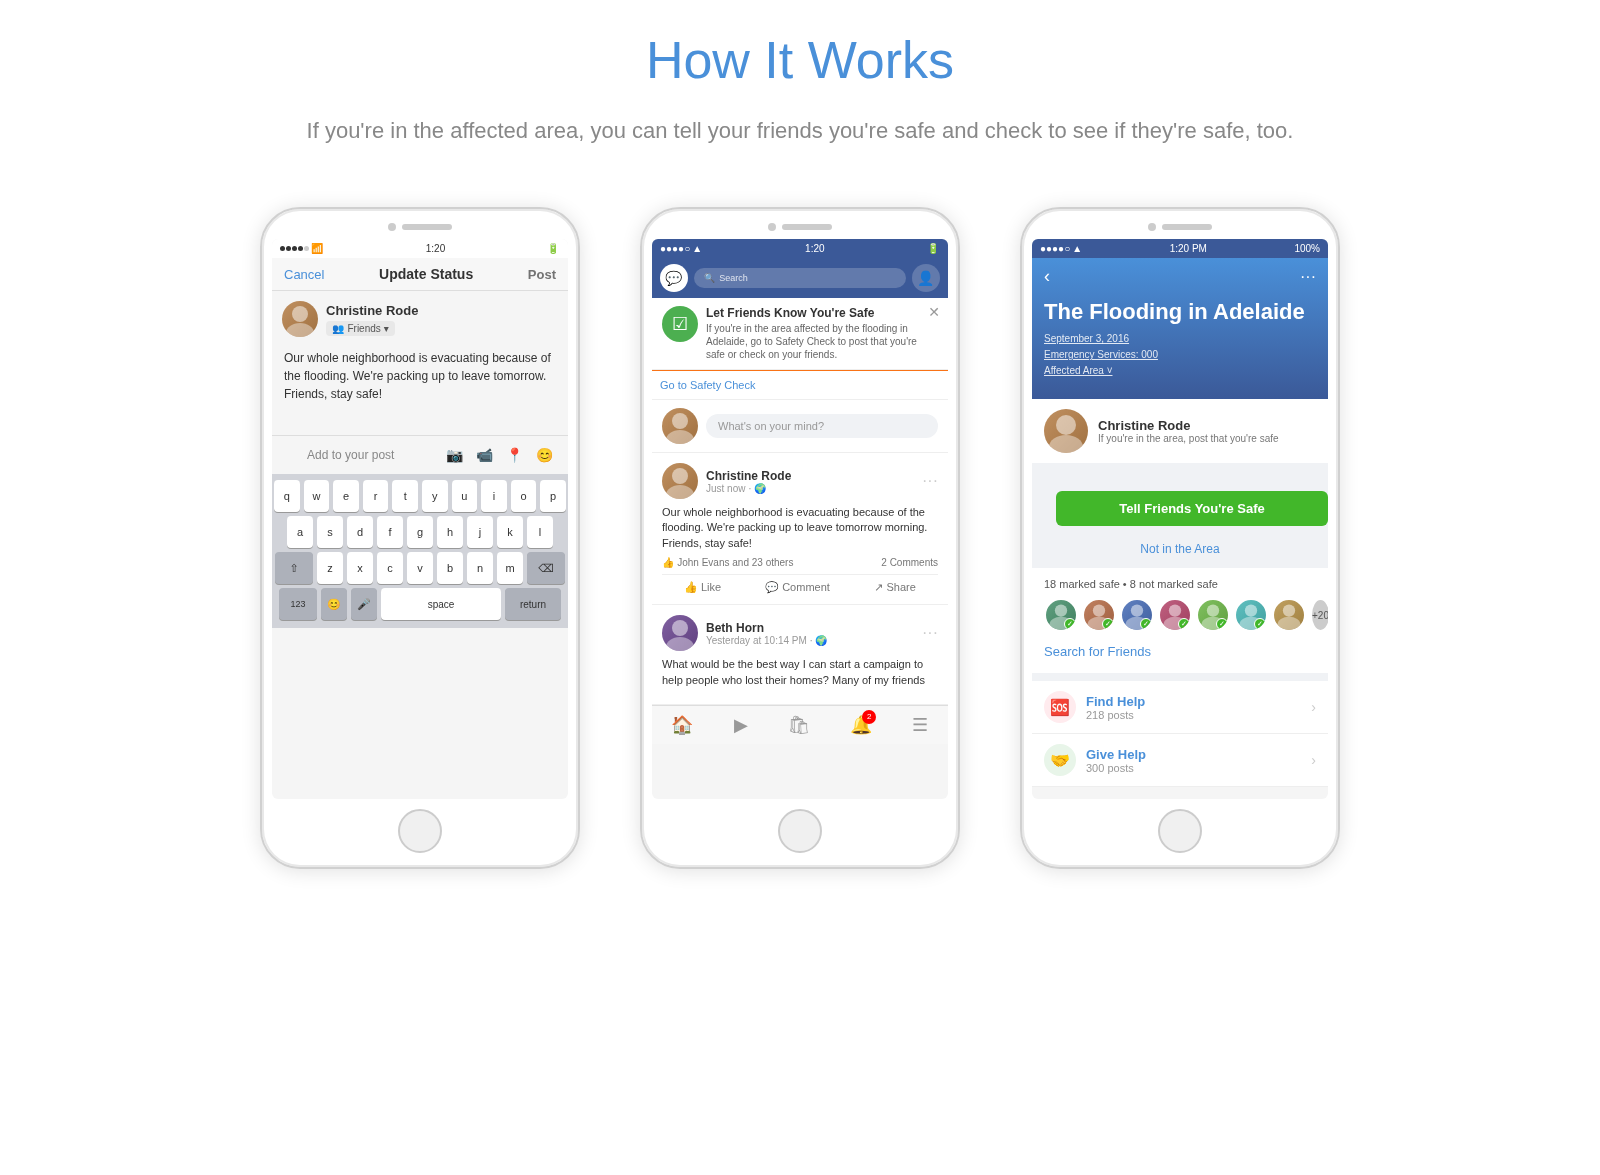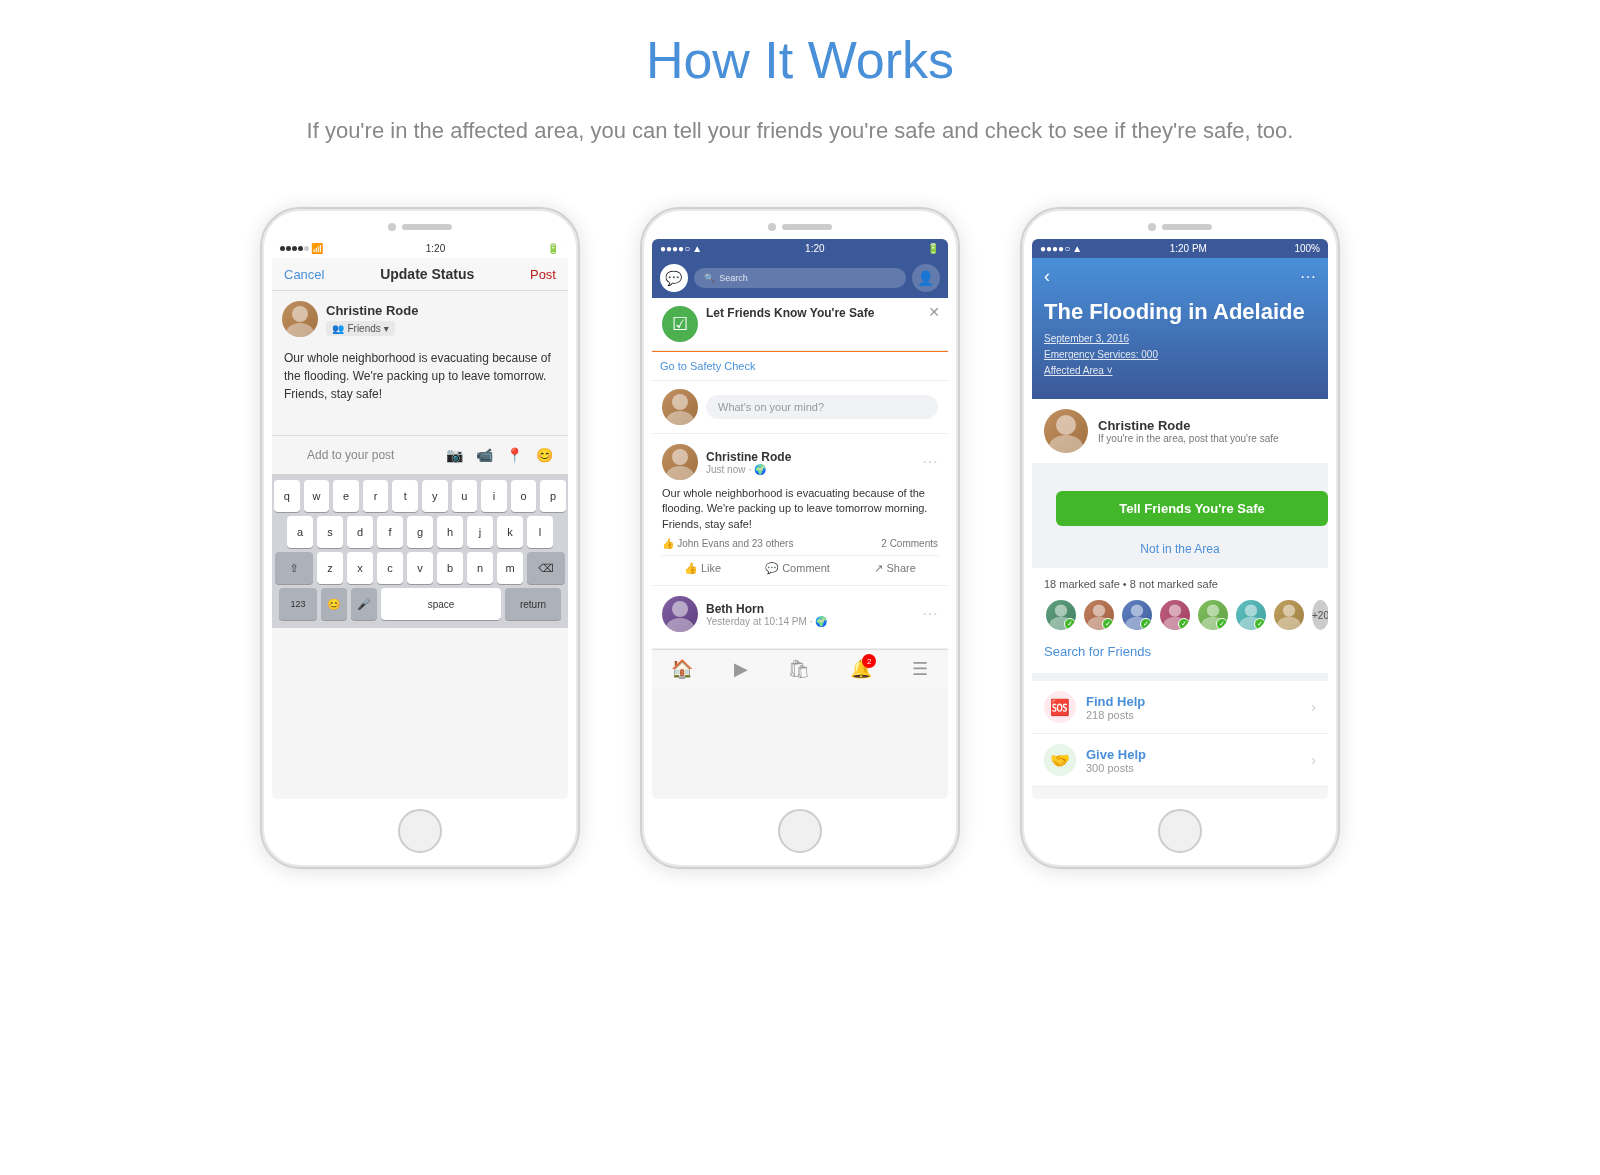--- a/index.html
+++ b/index.html
@@ -98,21 +98,21 @@
     .p1-header {
       background: #f7f7f7;
       border-bottom: 1px solid #ddd;
       display: flex;
       justify-content: space-between;
       align-items: center;
       padding: 8px 12px;
     }
     .p1-header .cancel { color: #4a90d9; font-size: 13px; }
     .p1-header .title { font-size: 14px; font-weight: 600; color: #333; }
-    .p1-header .post { color: #b91c1c; font-size: 13px; font-weight: 400; }
+    .p1-header .post { color: #737373; font-size: 13px; font-weight: 700; }
     .p1-user-row {
       display: flex;
       align-items: center;
       gap: 8px;
       padding: 10px 10px 6px;
     }
     .avatar-sm {
       width: 36px; height: 36px; border-radius: 50%;
       background: #c9a87c;
       overflow: hidden;
@@ -594,20 +594,21 @@
         </div>
         <div style="width:28px;height:28px;background:rgba(255,255,255,0.2);border-radius:50%;display:flex;align-items:center;justify-content:center;">
           <span style="color:#fff;font-size:14px;">👤</span>
         </div>
       </div>
 
       <div class="p2-notification-banner">
         <div class="banner-icon">☑</div>
         <div class="banner-content">
           <div class="banner-title">Let Friends Know You're Safe</div>
+          <div class="banner-text">If you're in the area affected by the flooding in Adelaide, go to Safety Check to post that you're safe or check on your friends.</div>
         </div>
         <div class="banner-close">✕</div>
       </div>
       <a class="banner-link" style="background:#fff;border-bottom:1px solid #eee;">Go to Safety Check</a>
 
       <div class="p2-composer">
         <div class="avatar-sm av-christine">
           <svg viewBox="0 0 36 36">
               <circle cx="18" cy="13" r="8" fill="rgba(255,255,255,0.5)"></circle>
               <ellipse cx="18" cy="32" rx="14" ry="10" fill="rgba(255,255,255,0.4)"></ellipse>
@@ -649,20 +650,21 @@
                 <circle cx="18" cy="13" r="8" fill="rgba(255,255,255,0.5)"></circle>
                 <ellipse cx="18" cy="32" rx="14" ry="10" fill="rgba(255,255,255,0.4)"></ellipse>
               </svg>
           </div>
           <div>
             <div class="post-name">Beth Horn</div>
             <div class="post-meta">Yesterday at 10:14 PM · 🌍</div>
           </div>
           <div style="margin-left:auto;color:#ccc;font-size:16px;">···</div>
         </div>
+        <div class="post-body">What would be the best way I can start a campaign to help people who lost their homes? Many of my friends</div>
       </div>
 
       <div class="p2-tabbar">
         <div class="tabbar-icon active">🏠</div>
         <div class="tabbar-icon">▶</div>
         <div class="tabbar-icon">🛍</div>
         <div class="tabbar-icon" style="position:relative;">
           🔔
           <div class="tab-badge">2</div>
         </div>

